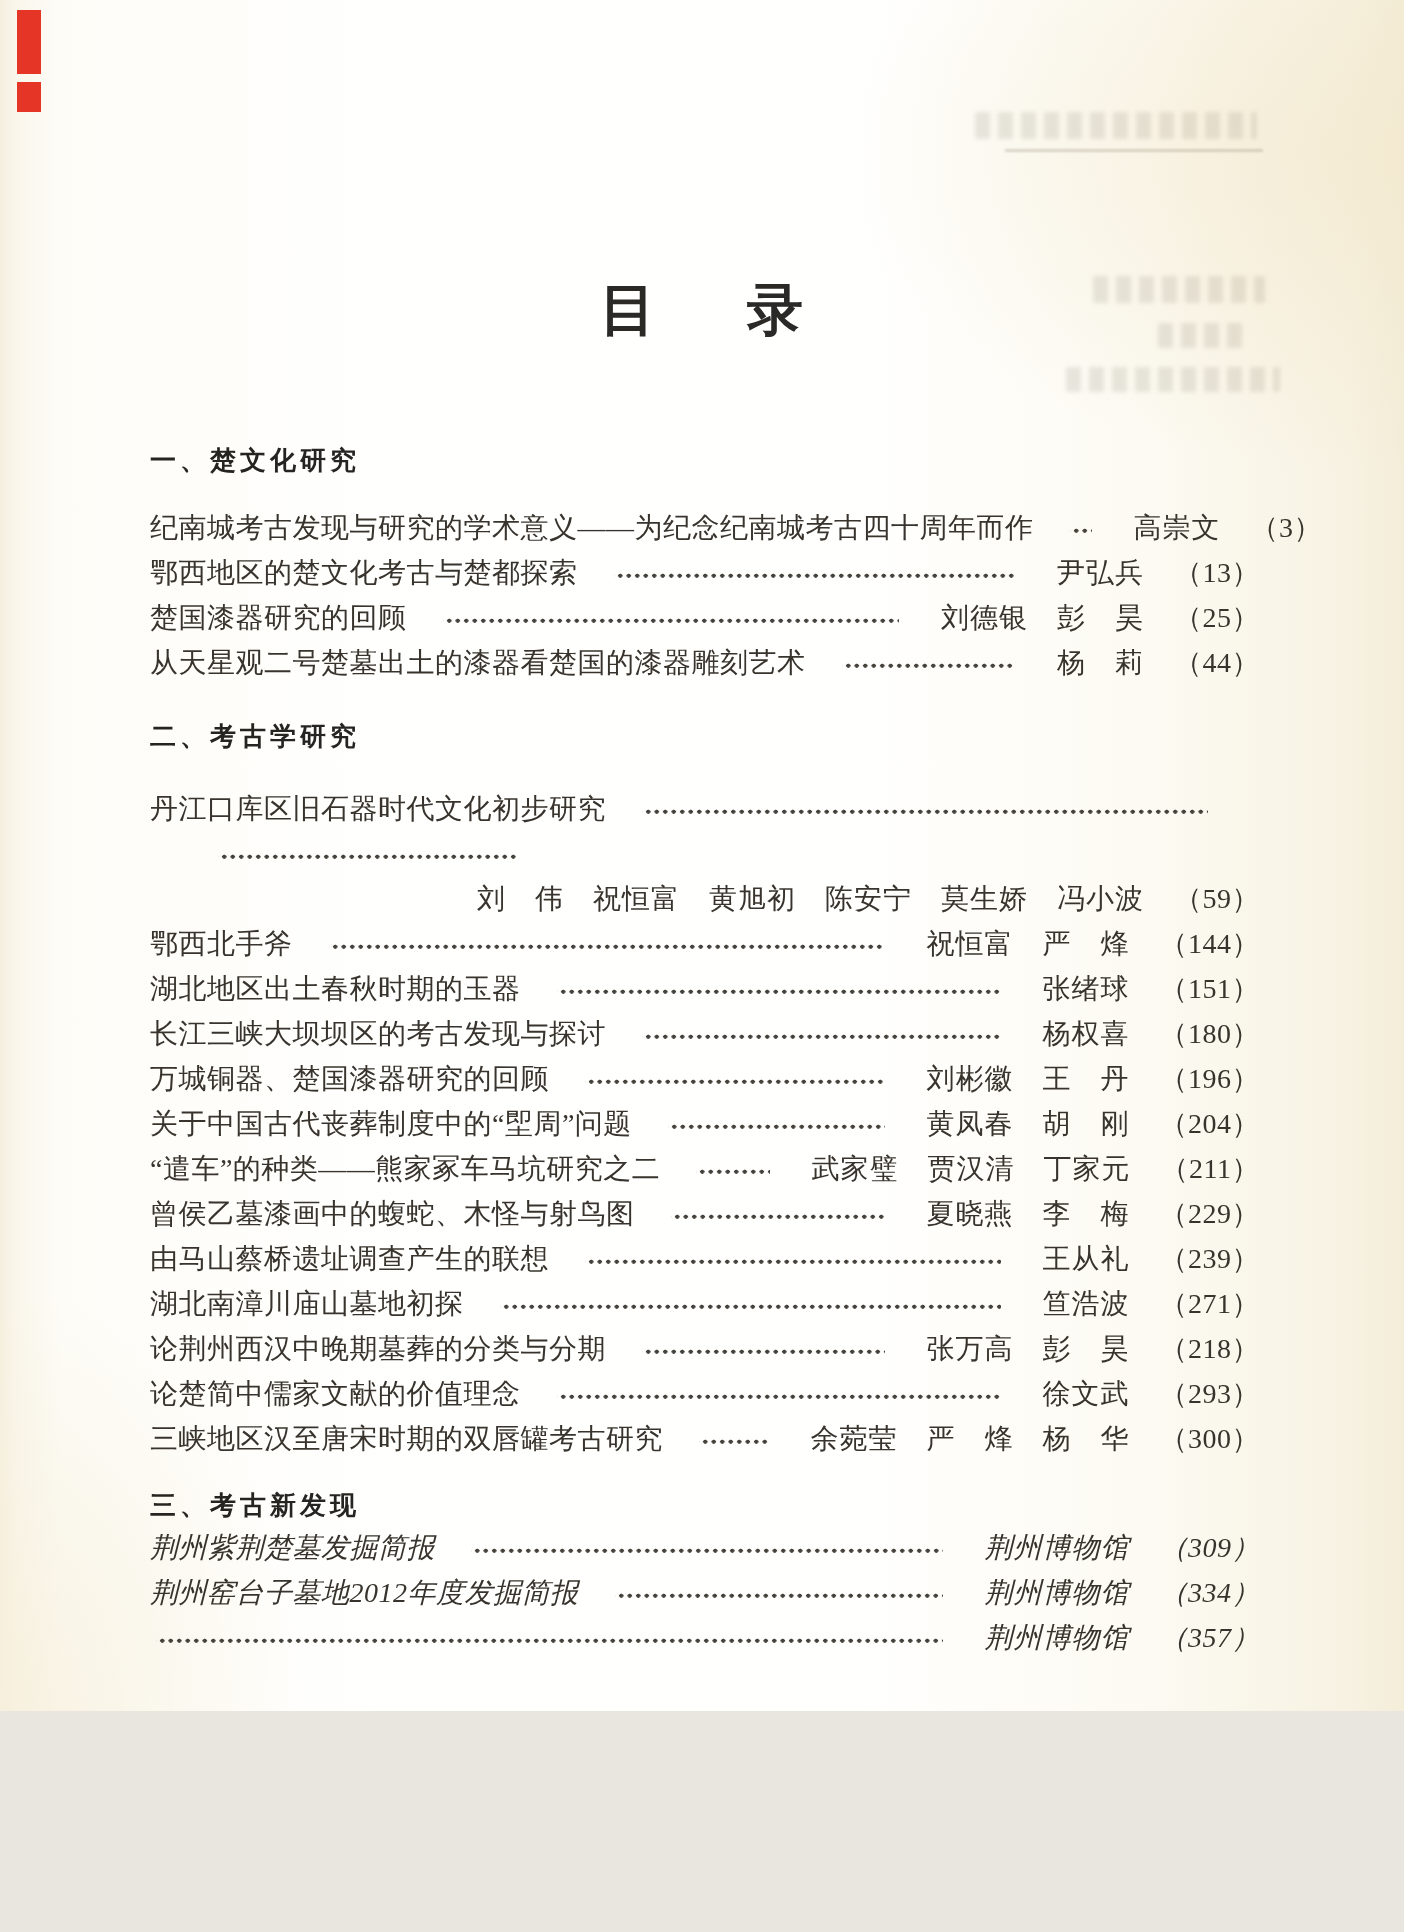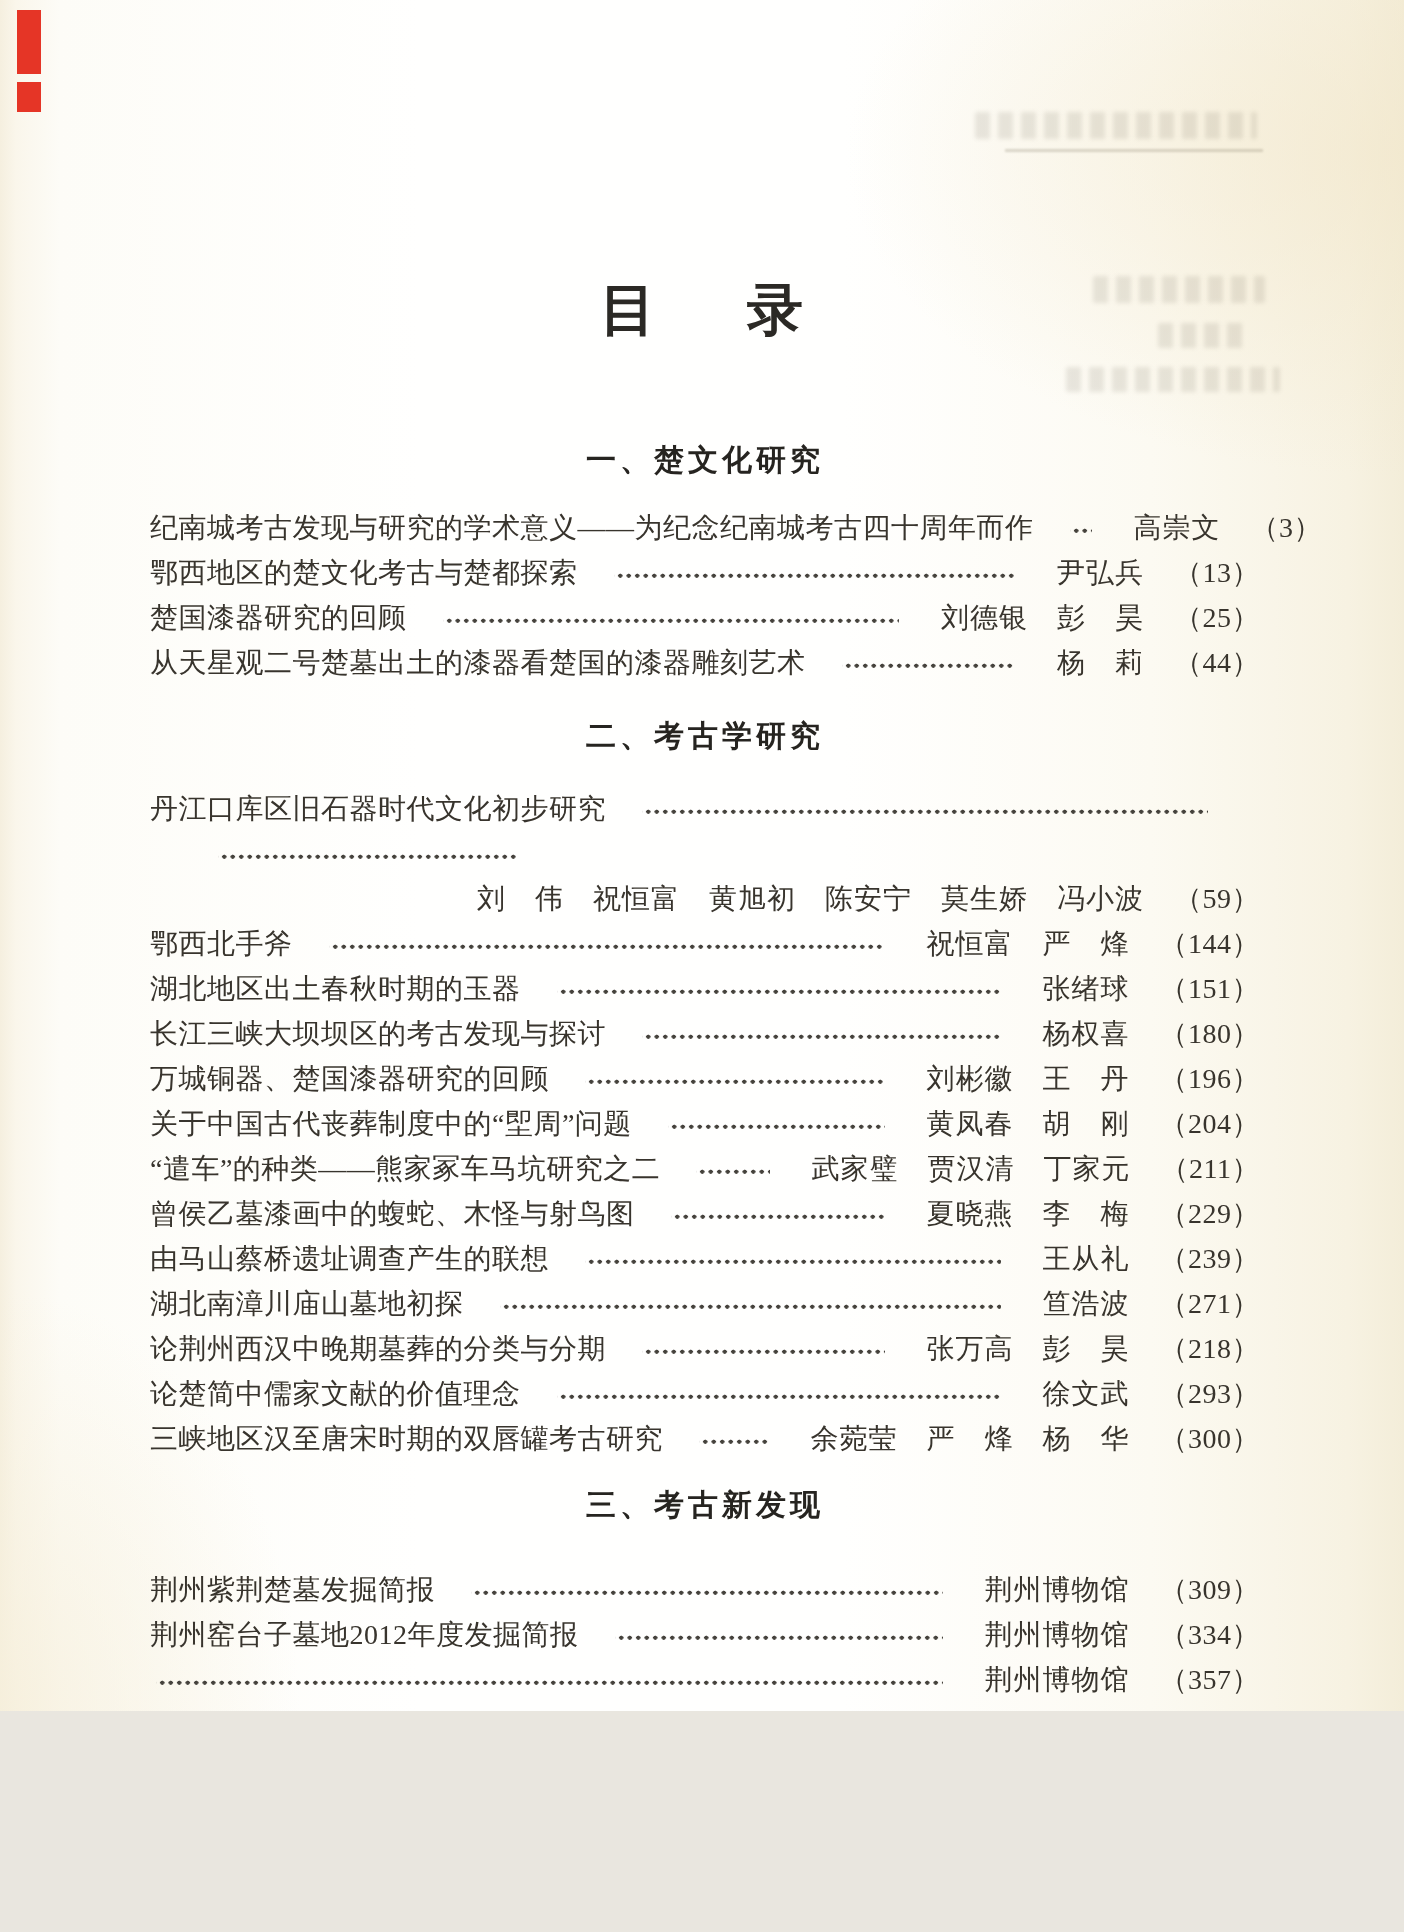--- a/index.html
+++ b/index.html
@@ -24,22 +24,22 @@
   .ghost.g3{left:1158px;top:323px;width:92px;height:25px;}
   .ghost.g4{left:1066px;top:367px;width:214px;height:25px;}
   .ghost-rule{position:absolute;left:1005px;top:149px;width:258px;height:3px;
     background:#8d8470;opacity:.3;filter:blur(1px);}
   
   .doc-title{position:absolute;top:278px;left:0;width:100%;text-align:center;
     font-weight:700;font-size:56px;line-height:64px;color:#2b2925;letter-spacing:1px;}
   .doc-title .t2{margin-left:90px;}
   
   .toc-section{position:absolute;left:150px;width:1110px;}
-  .sec-heading{text-align:center;font-family:"Liberation Sans","DejaVu Sans",sans-serif;
-    font-weight:700;font-size:30px;line-height:40px;letter-spacing:4px;color:#262420;}
+  .sec-heading{text-align:left;font-family:"Liberation Sans","DejaVu Sans",sans-serif;
+    font-weight:700;font-size:26px;line-height:40px;letter-spacing:4px;color:#262420;}
   .rows{}
   .row{display:flex;align-items:center;height:45px;font-size:28px;white-space:nowrap;color:#38342d;gap:30px;}
   .row .t{letter-spacing:.5px;}
   .leader{flex:1 1 auto;min-width:22px;align-self:stretch;margin:0 10px 0 6px;
     background-image:radial-gradient(circle at 50% 57%,#45423c 1.9px,rgba(0,0,0,0) 2.3px);
     background-size:8.5px 100%;background-repeat:repeat-x;background-position:2px 0;}
   .row.full .leader{margin-right:52px;}
   .spacer{flex:0 0 38px;}
   .leader-fixed{flex:0 0 300px;align-self:stretch;margin:0 10px 0 0;
     background-image:radial-gradient(circle at 50% 57%,#45423c 1.9px,rgba(0,0,0,0) 2.3px);
@@ -179,21 +179,21 @@
           <div class="row">
             <span class="t">三峡地区汉至唐宋时期的双唇罐考古研究</span>
             <span class="leader"></span>
             <span class="authors">余菀莹　严　烽　杨　华</span>
             <span class="pg">（300）</span>
           </div>
         </div>
       </div>
       <div class="toc-section" style="top: 1485px;">
         <div class="sec-heading">三、考古新发现</div>
-        <div class="rows" style="margin-top: 42px;">
+        <div class="rows" style=" font-style: italic;">
           <div class="row">
             <span class="t">荆州紫荆楚墓发掘简报</span>
             <span class="leader"></span>
             <span class="authors">荆州博物馆</span>
             <span class="pg">（309）</span>
           </div>
           <div class="row">
             <span class="t">荆州窑台子墓地2012年度发掘简报</span>
             <span class="leader"></span>
             <span class="authors">荆州博物馆</span>

